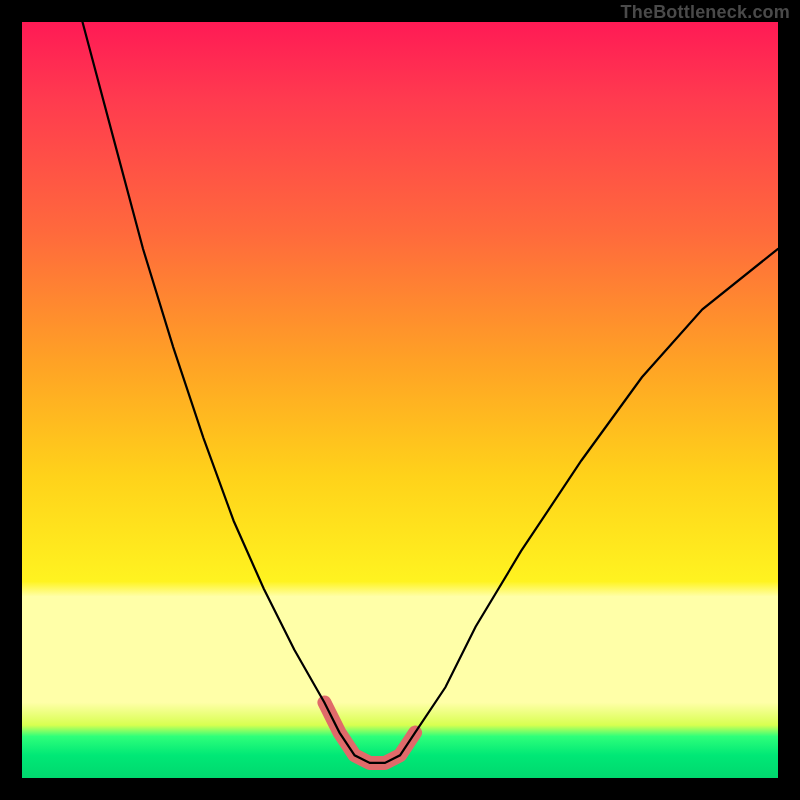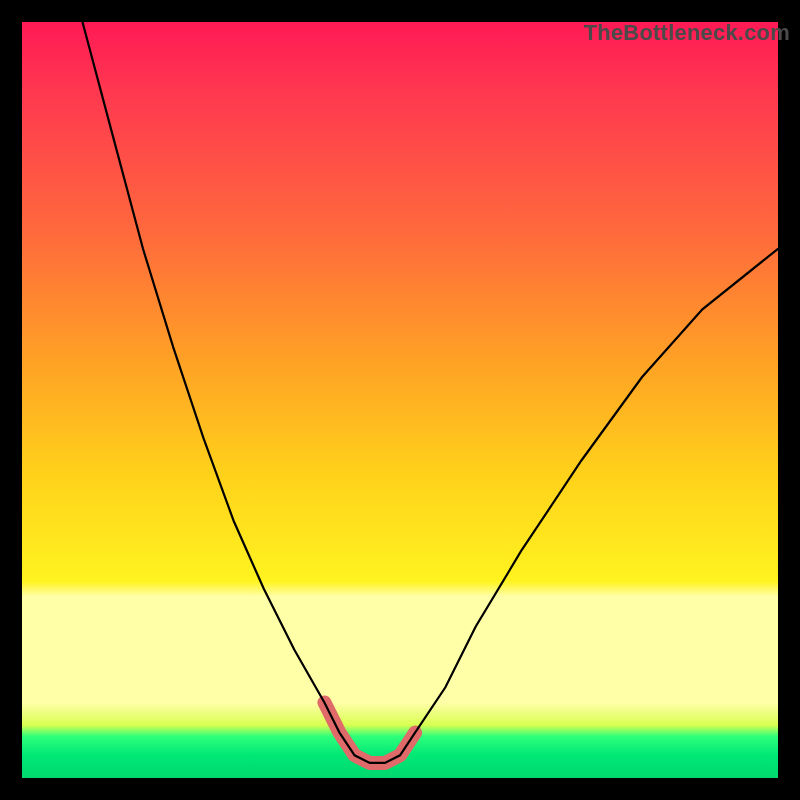--- a/index.html
+++ b/index.html
@@ -37,24 +37,24 @@
       #ffffa8 76%,
       #ffffa8 90%,
       #d8ff50 93%,
       #2eff7a 94.5%,
       #00e876 97%,
       #00d86e 100%
     );
   }
   .watermark {
     position: absolute;
-    top: 20px;
+    top: 2px;
     right: 10px;
     color: #4a4a4a;
-    font-size: 22px;
+    font-size: 18px;
     font-weight: 600;
     letter-spacing: 0.2px;
     z-index: 50;
     user-select: none;
   }
   svg.curves {
     position: absolute;
     left: 0;
     top: 0;
     width: 756px;

